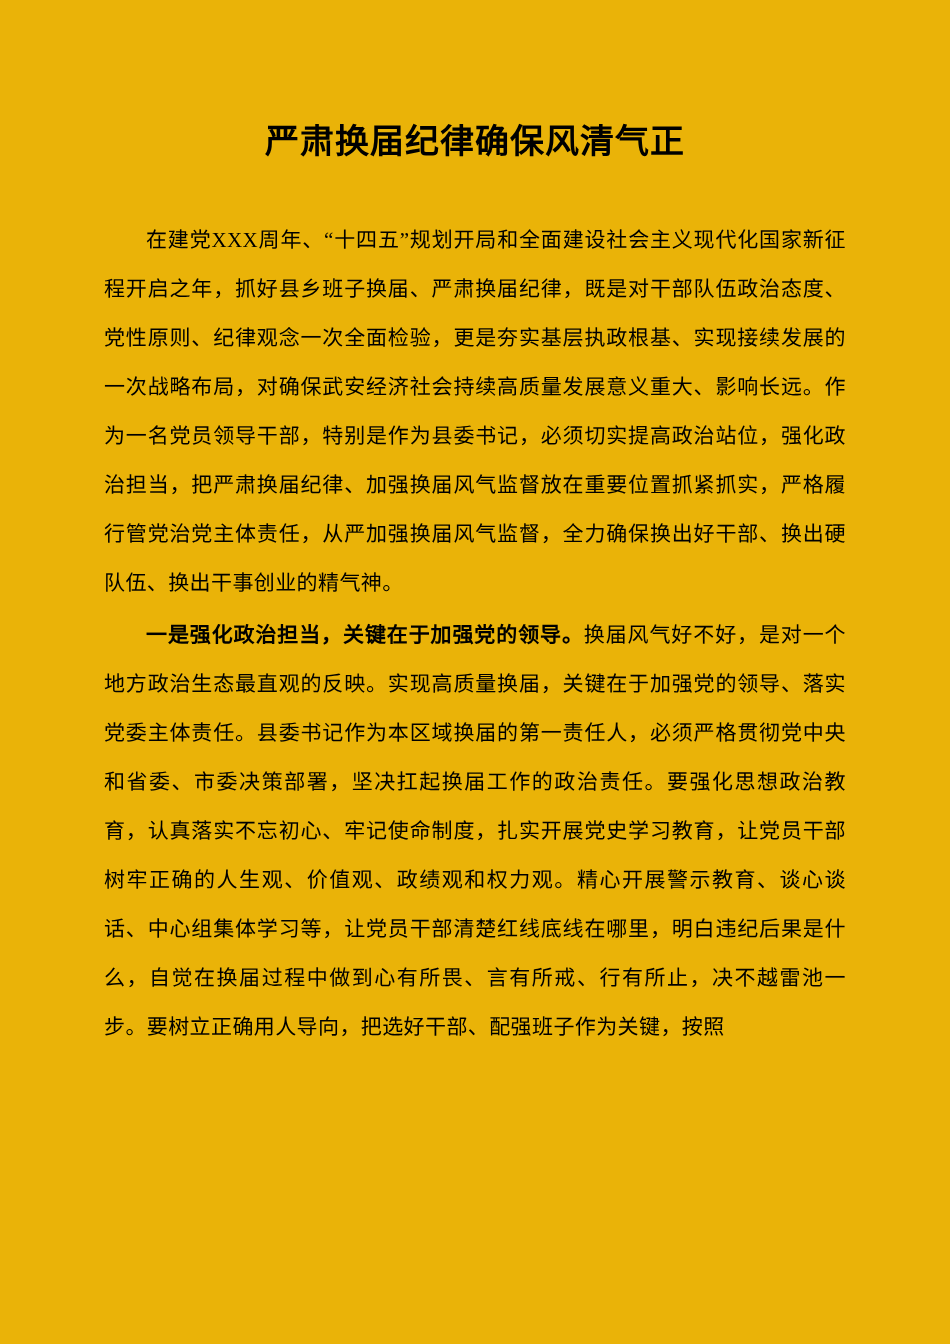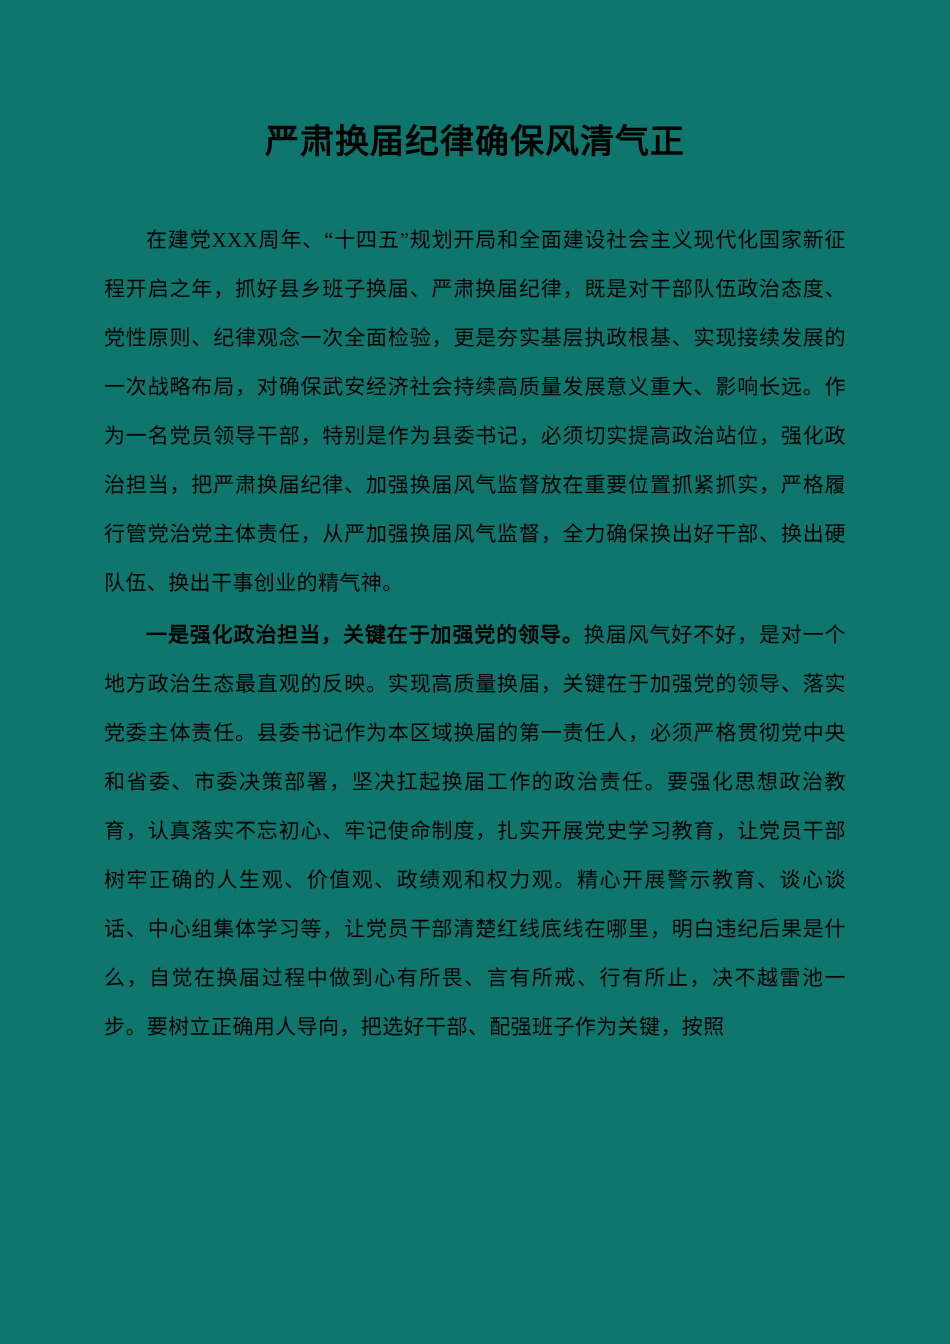--- a/index.html
+++ b/index.html
@@ -14,21 +14,21 @@
     font-family: "Liberation Serif", "DejaVu Serif", serif;
     color: #000000;
     overflow: hidden;
   }
   .page {
     width: 950px;
     height: 1344px;
     box-sizing: border-box;
     padding: 118px 104px 40px 104px;
     position: relative;
-    background: #0f766e;
+    background: #eab308;
   }
   .doc-title {
     font-family: "Liberation Sans", "DejaVu Sans", sans-serif;
     font-weight: bold;
     font-size: 34px;
     line-height: 46px;
     text-align: center;
     letter-spacing: 1px;
     margin: 0 0 52px 0;
     color: #000000;

